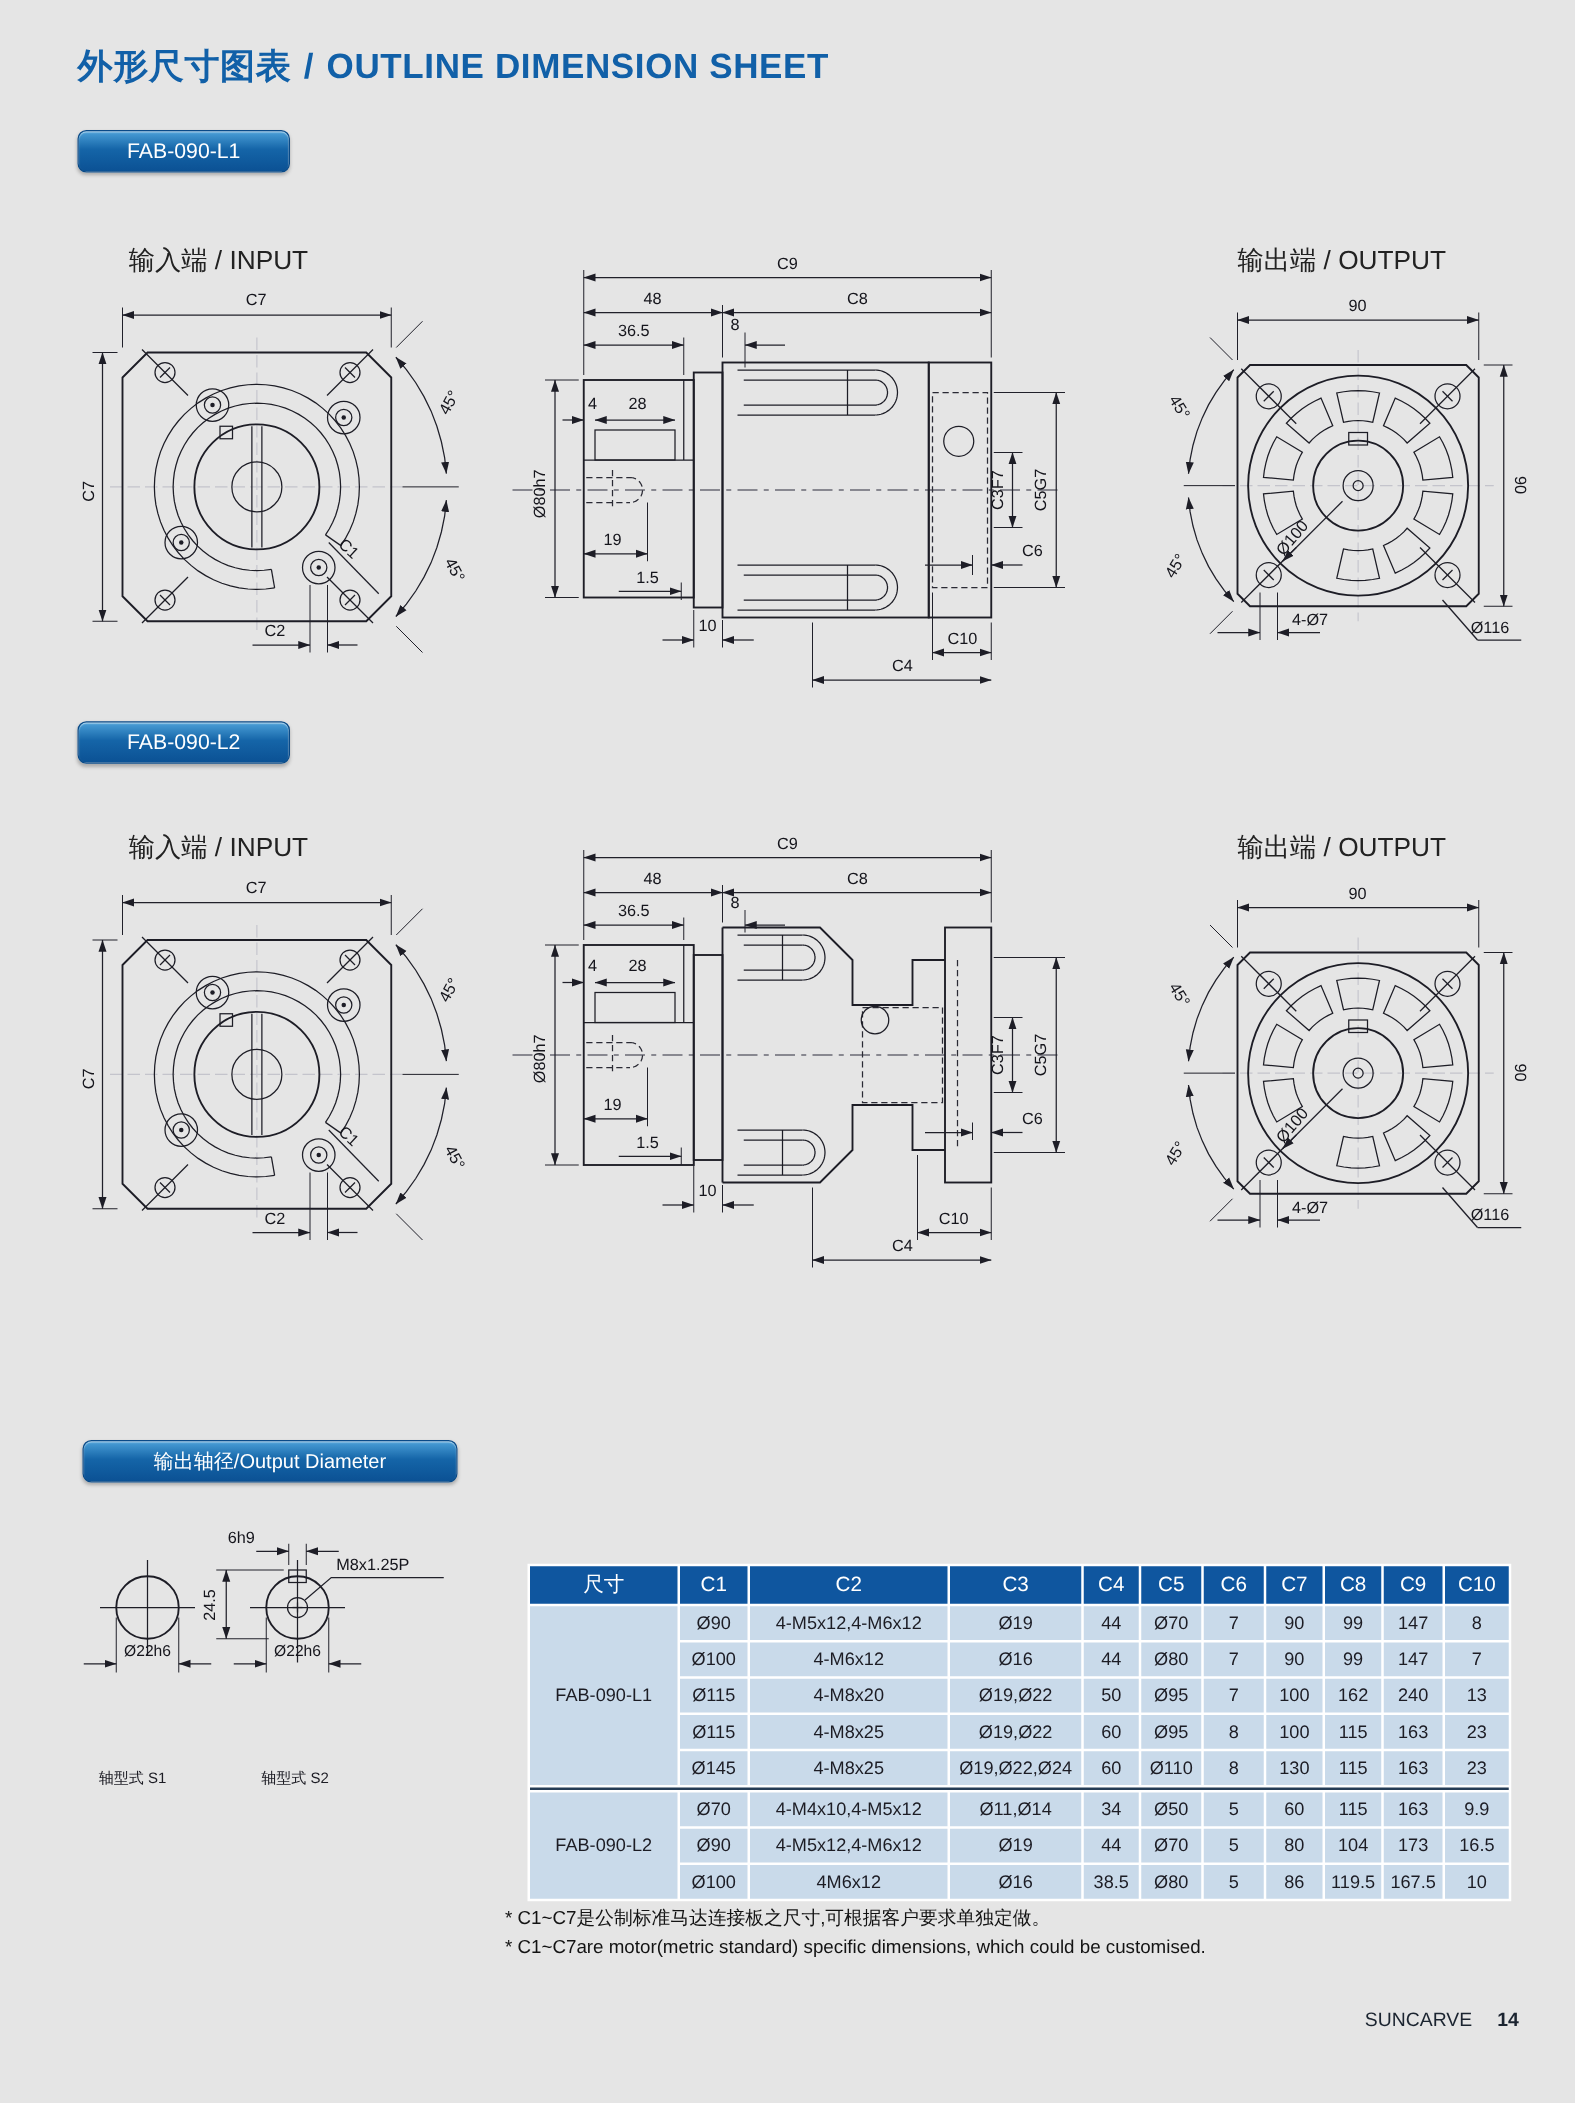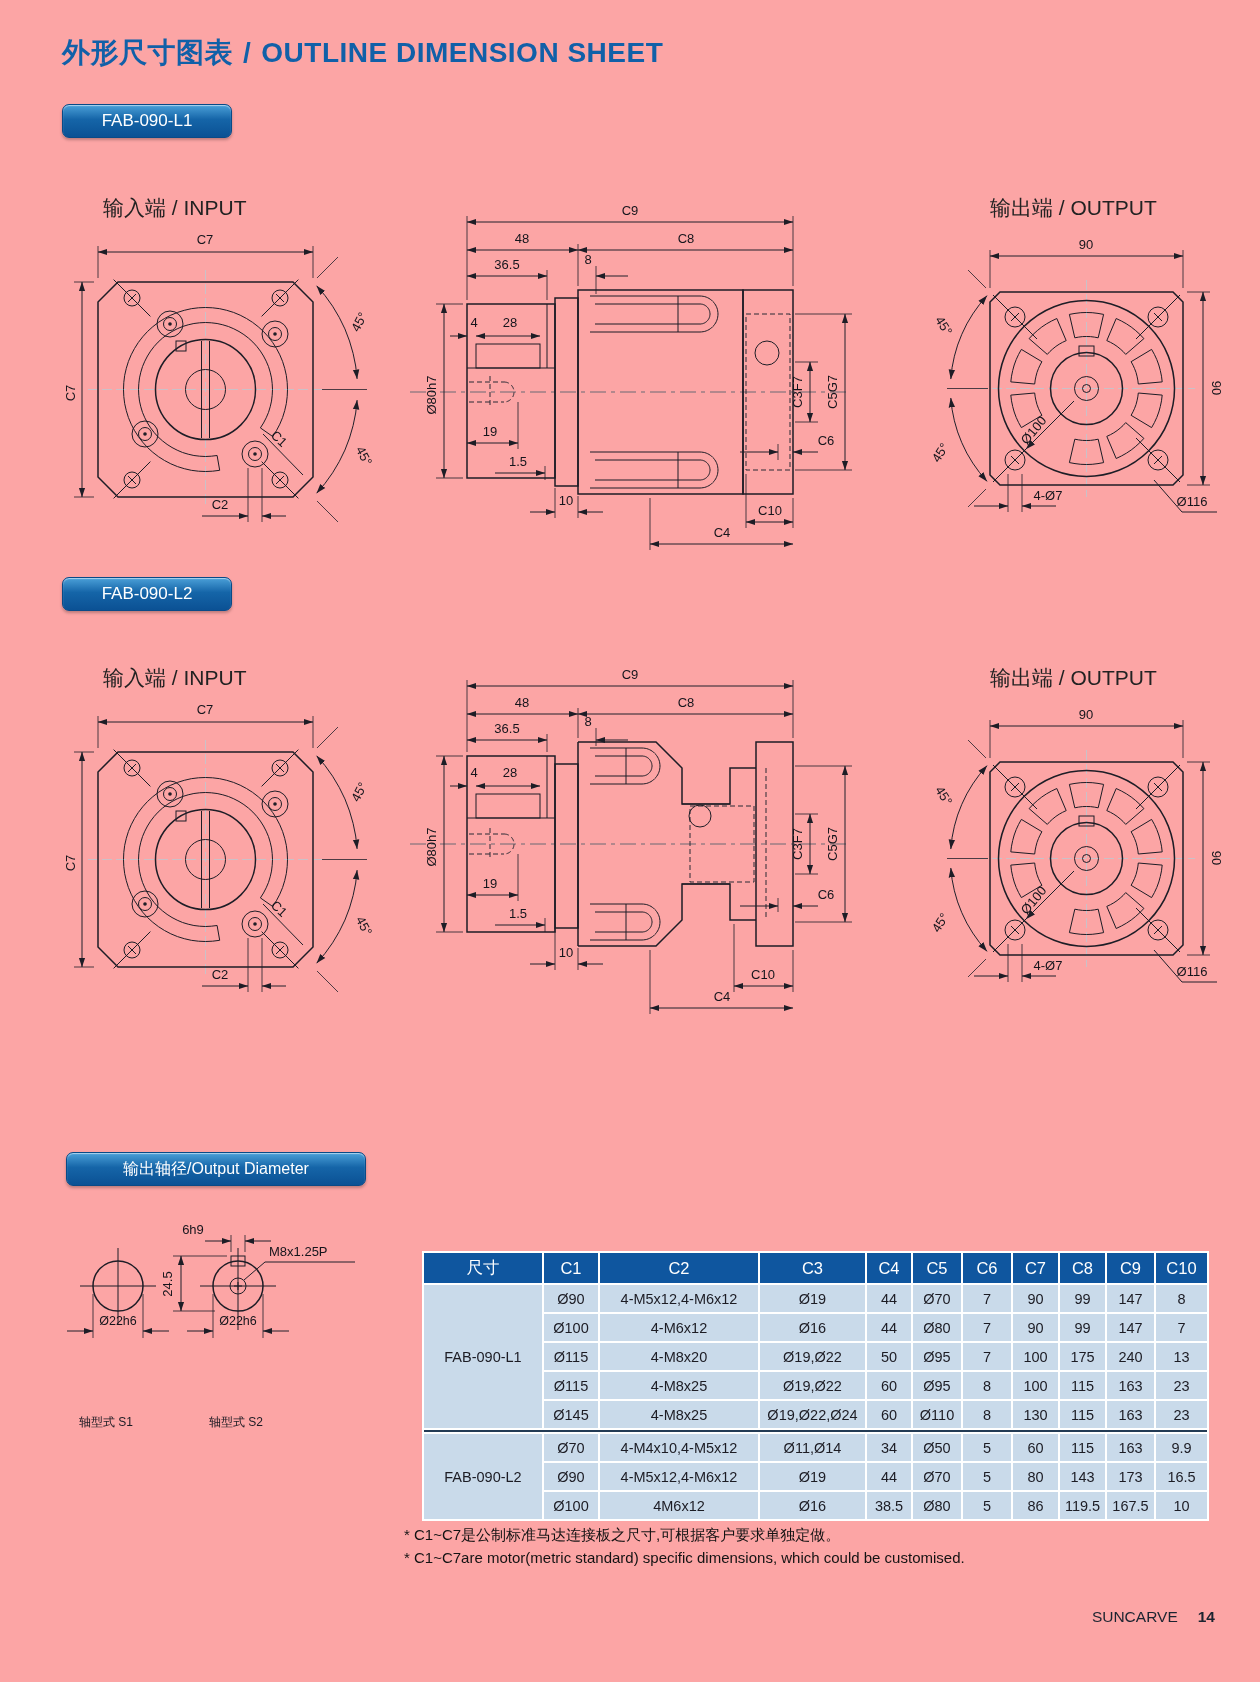--- a/index.html
+++ b/index.html
@@ -1,16 +1,16 @@
 <!DOCTYPE html>
 <html><head>
 <meta charset="utf-8">
 <style>
   html,body{margin:0;padding:0;background:#fff}
-  .page{position:relative;width:1260px;height:1682px;background:#fca5a5;overflow:hidden;
+  .page{position:relative;width:1260px;height:1682px;background:#e5e5e5;overflow:hidden;
         font-family:"Liberation Sans",sans-serif;color:#1c1c24}
   .abs{position:absolute}
   .title{position:absolute;left:62px;top:34px;font-size:28px;font-weight:bold;color:#1160a8;letter-spacing:.5px}
   .title .sep{margin:0 10px}
   .badge{position:absolute;height:32px;border-radius:7px;color:#fff;font-size:17px;
          display:flex;align-items:center;justify-content:center;
          background:linear-gradient(#4ba0d8,#1565a8 45%,#0b5194);
          box-shadow:inset 0 1px 1px rgba(255,255,255,.55),0 2px 3px rgba(0,0,0,.25);border:1px solid #0a4a87}
   .viewlabel{position:absolute;font-size:21px;color:#222}
   svg{overflow:visible}
@@ -629,21 +629,21 @@
             <td>7</td>
           </tr>
           <tr>
             <td>Ø115</td>
             <td>4-M8x20</td>
             <td>Ø19,Ø22</td>
             <td>50</td>
             <td>Ø95</td>
             <td>7</td>
             <td>100</td>
-            <td>175</td>
+            <td>162</td>
             <td>240</td>
             <td>13</td>
           </tr>
           <tr>
             <td>Ø115</td>
             <td>4-M8x25</td>
             <td>Ø19,Ø22</td>
             <td>60</td>
             <td>Ø95</td>
             <td>8</td>
@@ -681,21 +681,21 @@
             <td>9.9</td>
           </tr>
           <tr>
             <td>Ø90</td>
             <td>4-M5x12,4-M6x12</td>
             <td>Ø19</td>
             <td>44</td>
             <td>Ø70</td>
             <td>5</td>
             <td>80</td>
-            <td>143</td>
+            <td>104</td>
             <td>173</td>
             <td>16.5</td>
           </tr>
           <tr>
             <td>Ø100</td>
             <td>4M6x12</td>
             <td>Ø16</td>
             <td>38.5</td>
             <td>Ø80</td>
             <td>5</td>

